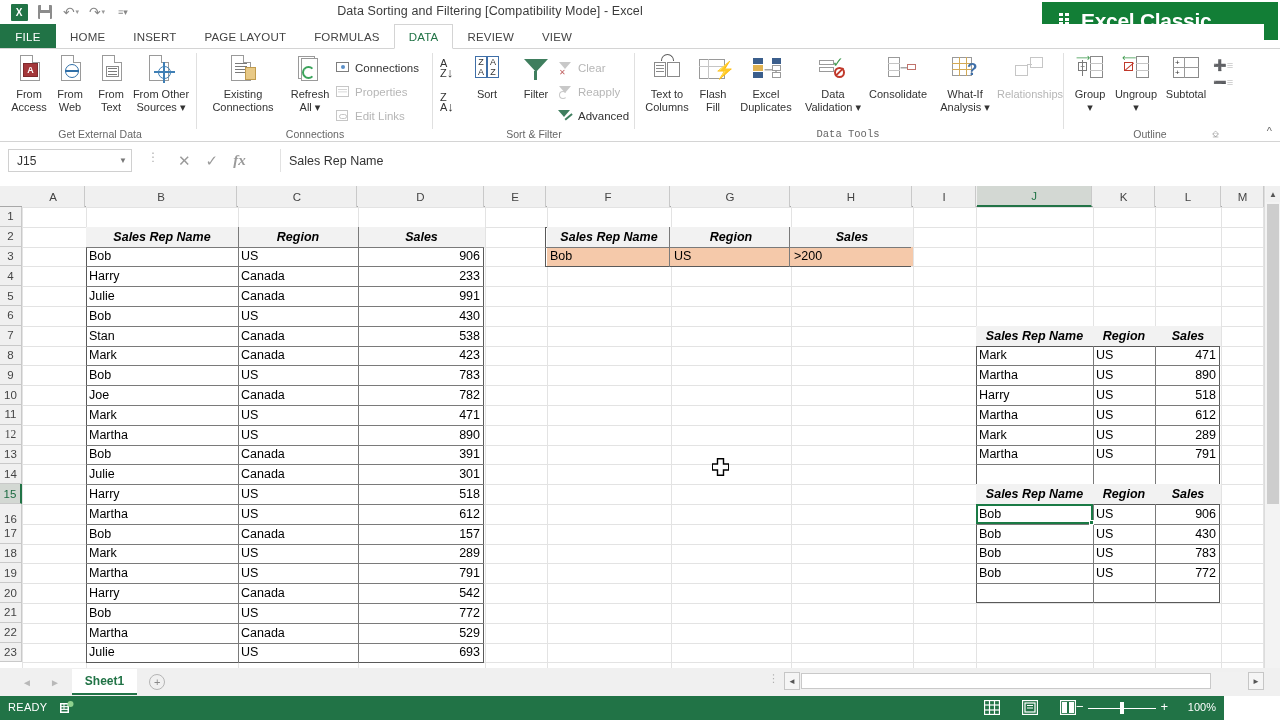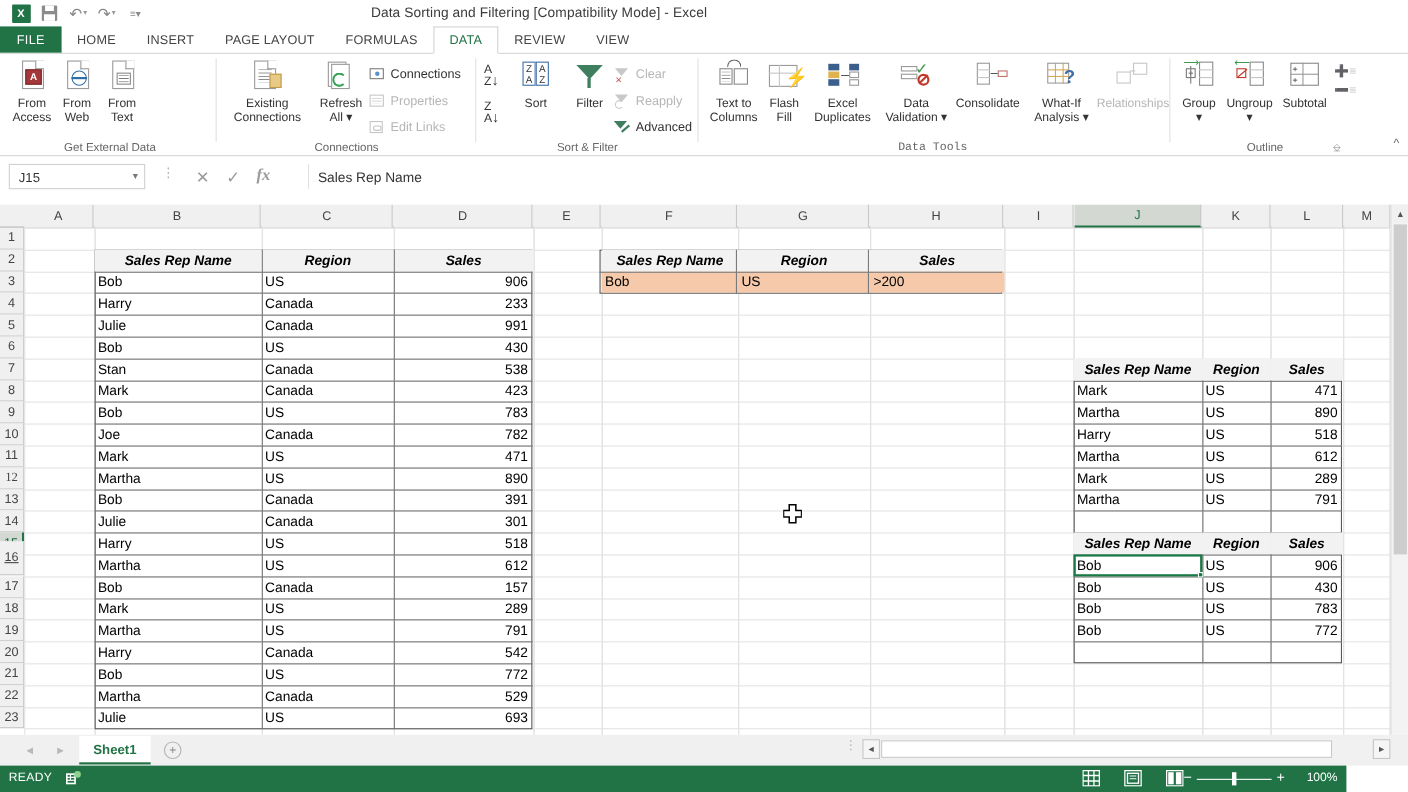--- a/index.html
+++ b/index.html
@@ -208,20 +208,33 @@
           <span class="arw">↷</span>
           <span class="tiny-caret">▾</span>
         </div>
       <div class="qat-item">
           <span style="font-size:9px;color:#888;">≡▾</span>
         </div>
     </div>
     <div class="title-text">
       <span class="title-inner">Data Sorting and Filtering  [Compatibility Mode] - Excel</span>
     </div>
+    <div class="classic-badge">
+      <div class="cb-grid">
+        <i></i>
+          <i></i>
+          <i></i>
+          <i></i>
+          <i></i>
+          <i></i>
+          <i></i>
+          <i></i>
+      </div>
+      <div class="cb-text">Excel Classic</div>
+    </div>
   </div>
 
   <div class="tabbar">
     <div class="tab-file">FILE</div>
     <div class="tabs">
       <div class="tab">HOME</div>
       <div class="tab">INSERT</div>
       <div class="tab">PAGE LAYOUT</div>
       <div class="tab">FORMULAS</div>
       <div class="tab active">DATA</div>
@@ -248,20 +261,29 @@
         </div>
         <div class="lbl"><span>From</span><br><span>Web</span></div>
       </div>
       <div class="bigbtn" style="left:82px;">
         <div class="ic">
           <div class="doc"></div>
           <div style="position:absolute;left:11px;top:13px;width:13px;height:11px;border:1px solid #8a8a8a;background:#fff;"></div>
           <div class="doclines" style="left:13px;top:15px;width:9px;height:7px;"></div>
         </div>
         <div class="lbl"><span>From</span><br><span>Text</span></div>
+      </div>
+      <div class="bigbtn" style="left:123px; width:76px;">
+        <div class="ic">
+          <div class="doc" style="left:4px;"></div>
+          <div style="position:absolute;left:13px;top:13px;width:13px;height:13px;border:1.5px solid #3f7fb5;border-radius:50%;"></div>
+          <div style="position:absolute;left:18px;top:9px;width:2px;height:21px;background:#3f7fb5;"></div>
+          <div style="position:absolute;left:9px;top:18px;width:21px;height:2px;background:#3f7fb5;"></div>
+        </div>
+        <div class="lbl"><span>From Other</span><br><span>Sources ▾</span></div>
       </div>
       <div class="glabel">Get External Data</div>
     </div>
     <div class="gsep" style="left:196px;"></div>
 
     <div class="rgroup" style="left:200px; width:230px;">
       <div class="bigbtn" style="left:5px; width:76px;">
         <div class="ic">
           <div class="doc" style="left:4px;"></div>
           <div class="doclines" style="left:8px;top:10px;width:12px;height:12px;"></div>
@@ -511,21 +533,21 @@
         <div class="rowcell" style="top: 99px; height: 19.8px;">6</div>
         <div class="rowcell" style="top: 118.8px; height: 19.8px;">7</div>
         <div class="rowcell" style="top: 138.6px; height: 19.8px;">8</div>
         <div class="rowcell" style="top: 158.4px; height: 19.8px;">9</div>
         <div class="rowcell" style="top: 178.2px; height: 19.8px;">10</div>
         <div class="rowcell" style="top: 198px; height: 19.8px;">11</div>
         <div class="rowcell" style="top: 217.8px; height: 19.8px; font-family: Liberation Serif, serif;">12</div>
         <div class="rowcell" style="top: 237.6px; height: 19.8px;">13</div>
         <div class="rowcell" style="top: 257.4px; height: 19.8px;">14</div>
         <div class="rowcell sel" style="top: 277.2px; height: 19.8px;">15</div>
-        <div class="rowcell" style="top: 285px; height: 31px; text-decoration: underline;">16</div>
+        <div class="rowcell" style="top: 297px; height: 31px; text-decoration: underline;">16</div>
         <div class="rowcell" style="top: 316.8px; height: 19.8px;">17</div>
         <div class="rowcell" style="top: 336.6px; height: 19.8px;">18</div>
         <div class="rowcell" style="top: 356.4px; height: 19.8px;">19</div>
         <div class="rowcell" style="top: 376.2px; height: 19.8px;">20</div>
         <div class="rowcell" style="top: 396px; height: 19.8px;">21</div>
         <div class="rowcell" style="top: 415.8px; height: 19.8px;">22</div>
         <div class="rowcell" style="top: 435.6px; height: 19.8px;">23</div>
       </div>
 
     <div class="sheet" id="sheet">

